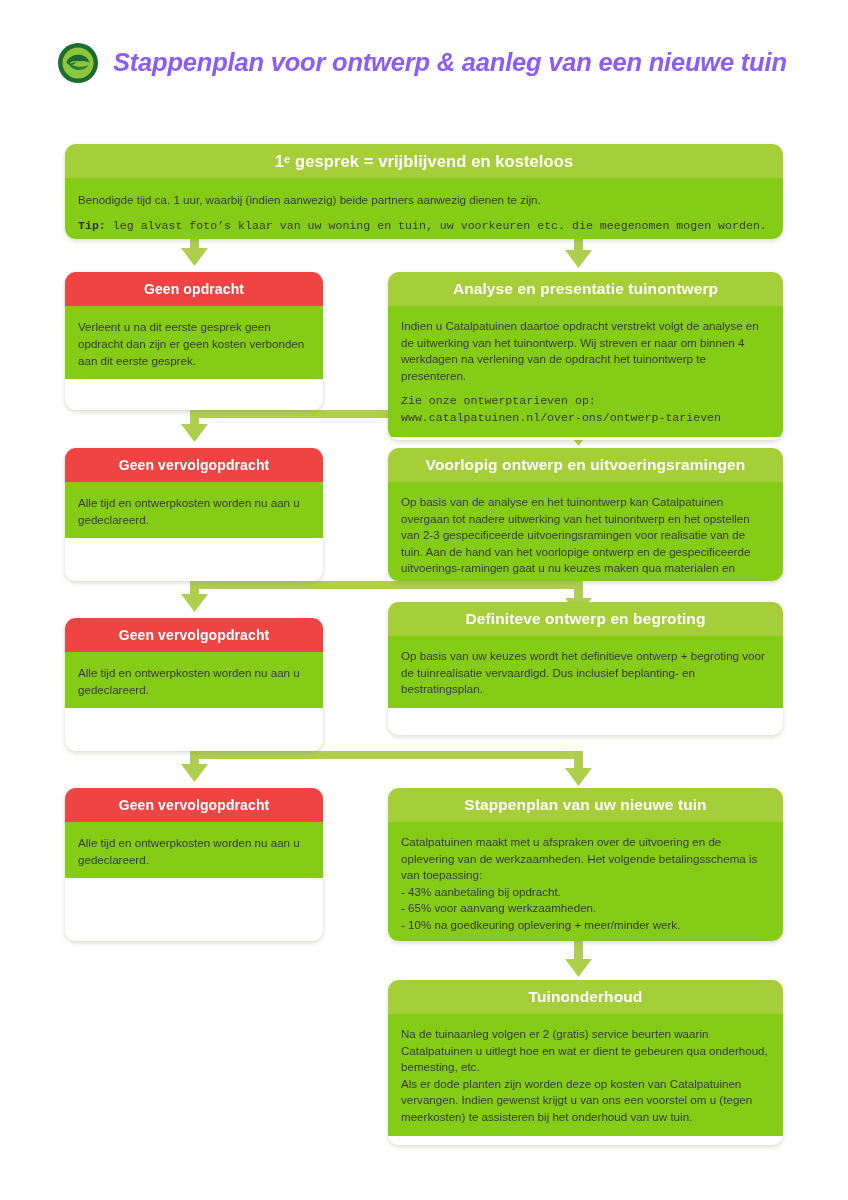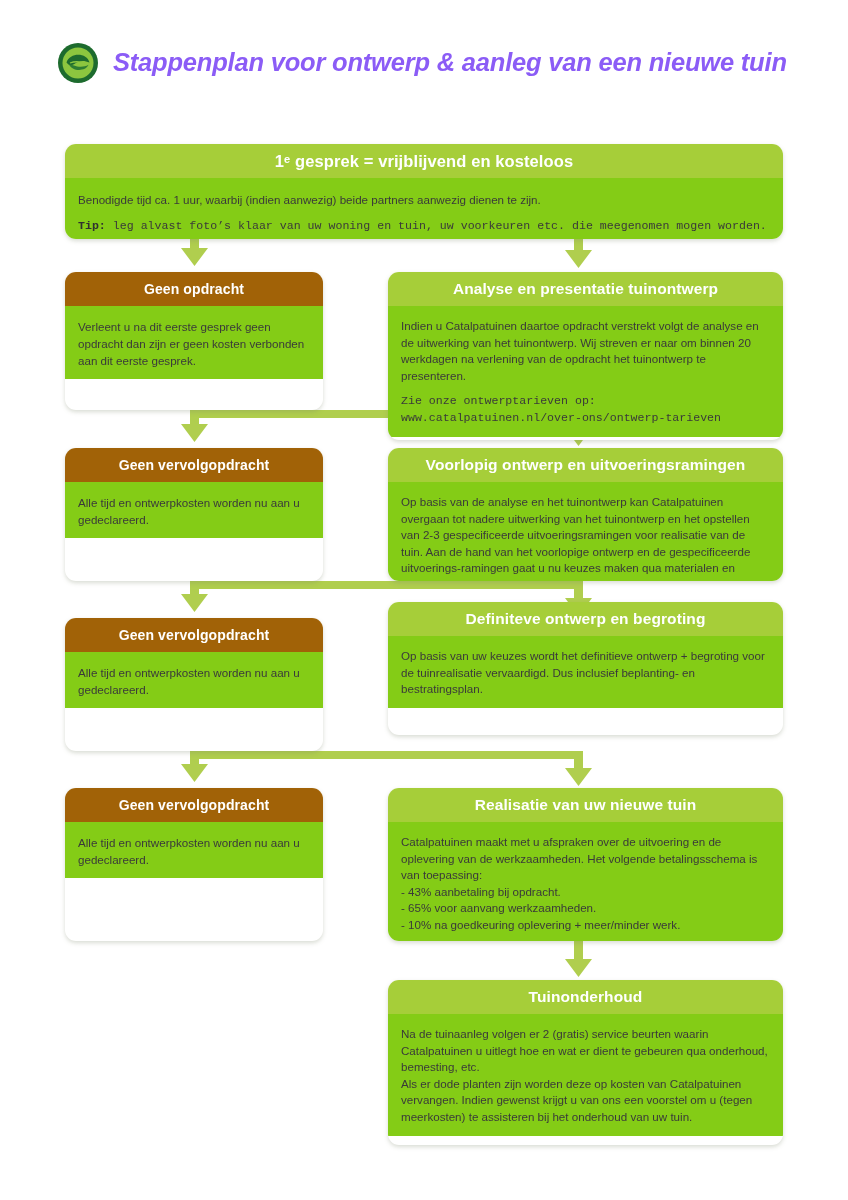--- a/index.html
+++ b/index.html
@@ -84,21 +84,21 @@
     height: 34px;
   }
   .main .card-body {
     font-size: 11.6px;
     line-height: 16.6px;
     padding: 12px 13px 10px 13px;
   }
 
   
   .side .card-head {
-    background: #a16207;
+    background: #ef4444;
     font-size: 14px;
     line-height: 34px;
     height: 34px;
   }
   .side .card-body {
     font-size: 11.6px;
     line-height: 17px;
     padding: 12px 13px 10px 13px;
   }
 
@@ -192,21 +192,21 @@
   </div>
 
   <div class="card side" style="left:65px; top:272px; width:258px; height:138px;">
     <div class="card-head">Geen opdracht</div>
     <div class="card-body">Verleent u na dit eerste gesprek geen opdracht dan zijn er geen kosten verbonden aan dit eerste gesprek.</div>
   </div>
 
   <div class="card main" style="left:388px; top:272px; width:395px; height:168px;">
     <div class="card-head">Analyse en presentatie tuinontwerp</div>
     <div class="card-body">
-      <p>Indien u Catalpatuinen daartoe opdracht verstrekt volgt de analyse en de uitwerking van het tuinontwerp. Wij streven er naar om binnen 20 werkdagen na verlening van de opdracht het tuinontwerp te presenteren.</p>
+      <p>Indien u Catalpatuinen daartoe opdracht verstrekt volgt de analyse en de uitwerking van het tuinontwerp. Wij streven er naar om binnen 4 werkdagen na verlening van de opdracht het tuinontwerp te presenteren.</p>
       <p class="tight" style="white-space:pre-line">Zie onze ontwerptarieven op:
 www.catalpatuinen.nl/over-ons/ontwerp-tarieven</p>
     </div>
   </div>
 
   <div class="card side" style="left:65px; top:448px; width:258px; height:133px;">
     <div class="card-head">Geen vervolgopdracht</div>
     <div class="card-body">Alle tijd en ontwerpkosten worden nu aan u gedeclareerd.</div>
   </div>
 
@@ -224,21 +224,21 @@
     <div class="card-head">Definiteve ontwerp en begroting</div>
     <div class="card-body">Op basis van uw keuzes wordt het definitieve ontwerp + begroting voor de tuinrealisatie vervaardigd. Dus inclusief beplanting- en bestratingsplan.</div>
   </div>
 
   <div class="card side" style="left:65px; top:788px; width:258px; height:153px;">
     <div class="card-head">Geen vervolgopdracht</div>
     <div class="card-body">Alle tijd en ontwerpkosten worden nu aan u gedeclareerd.</div>
   </div>
 
   <div class="card main" style="left:388px; top:788px; width:395px; height:153px;">
-    <div class="card-head">Realisatie van uw nieuwe tuin</div>
+    <div class="card-head">Stappenplan van uw nieuwe tuin</div>
     <div class="card-body" style="white-space:pre-line">Catalpatuinen maakt met u afspraken over de uitvoering en de oplevering van de werkzaamheden. Het volgende betalingsschema is van toepassing:
 - 43% aanbetaling bij opdracht.
 - 65% voor aanvang werkzaamheden.
 - 10% na goedkeuring oplevering + meer/minder werk.</div>
   </div>
 
   <div class="card main" style="left:388px; top:980px; width:395px; height:165px;">
     <div class="card-head">Tuinonderhoud</div>
     <div class="card-body" style="white-space:pre-line">Na de tuinaanleg volgen er 2 (gratis) service beurten waarin Catalpatuinen u uitlegt hoe en wat er dient te gebeuren qua onderhoud, bemesting, etc.
 Als er dode planten zijn worden deze op kosten van Catalpatuinen vervangen. Indien gewenst krijgt u van ons een voorstel om u (tegen meerkosten) te assisteren bij het onderhoud van uw tuin.</div>

